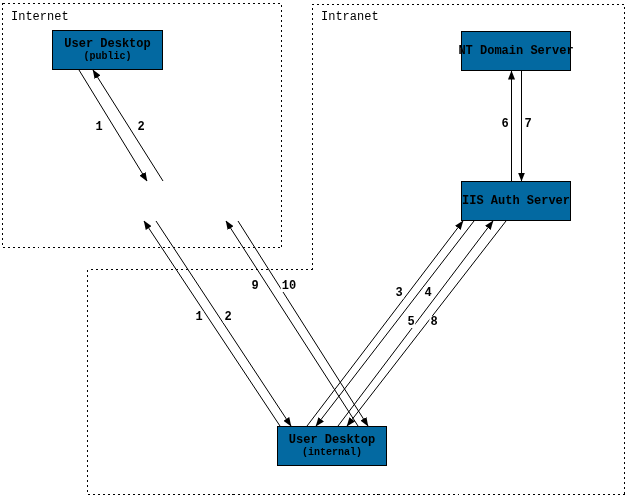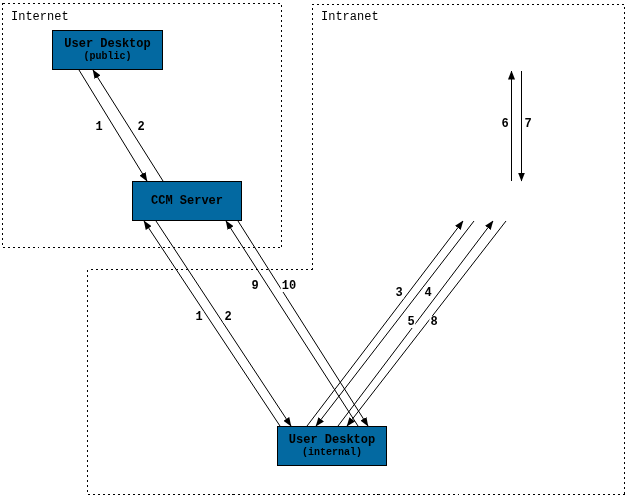--- a/index.html
+++ b/index.html
@@ -60,25 +60,28 @@
   </svg>
 
   <span class="region-label" style="left:11px;top:11px;">Internet</span>
   <span class="region-label" style="left:321px;top:11px;">Intranet</span>
 
   <div class="node" style="left:52px;top:30px;width:111px;height:40px;">
     <span class="title">User Desktop</span>
     <span class="subtitle">(public)</span>
   </div>
 
-  <div class="node" style="left:132px;top:181px;width:110px;height:40px;">
-    <span class="title">CCM Server</span>
+
+  <div class="node" style="left:461px;top:31px;width:110px;height:40px;">
+    <span class="title">NT Domain Server</span>
   </div>
 
-
+  <div class="node" style="left:461px;top:181px;width:110px;height:40px;">
+    <span class="title">IIS Auth Server</span>
+  </div>
 
   <div class="node" style="left:277px;top:426px;width:110px;height:40px;">
     <span class="title">User Desktop</span>
     <span class="subtitle">(internal)</span>
   </div>
 
   <span class="flow-label" style="left:99px;top:127px;">1</span>
   <span class="flow-label" style="left:141px;top:127px;">2</span>
 
   <span class="flow-label" style="left:199px;top:317px;">1</span>

